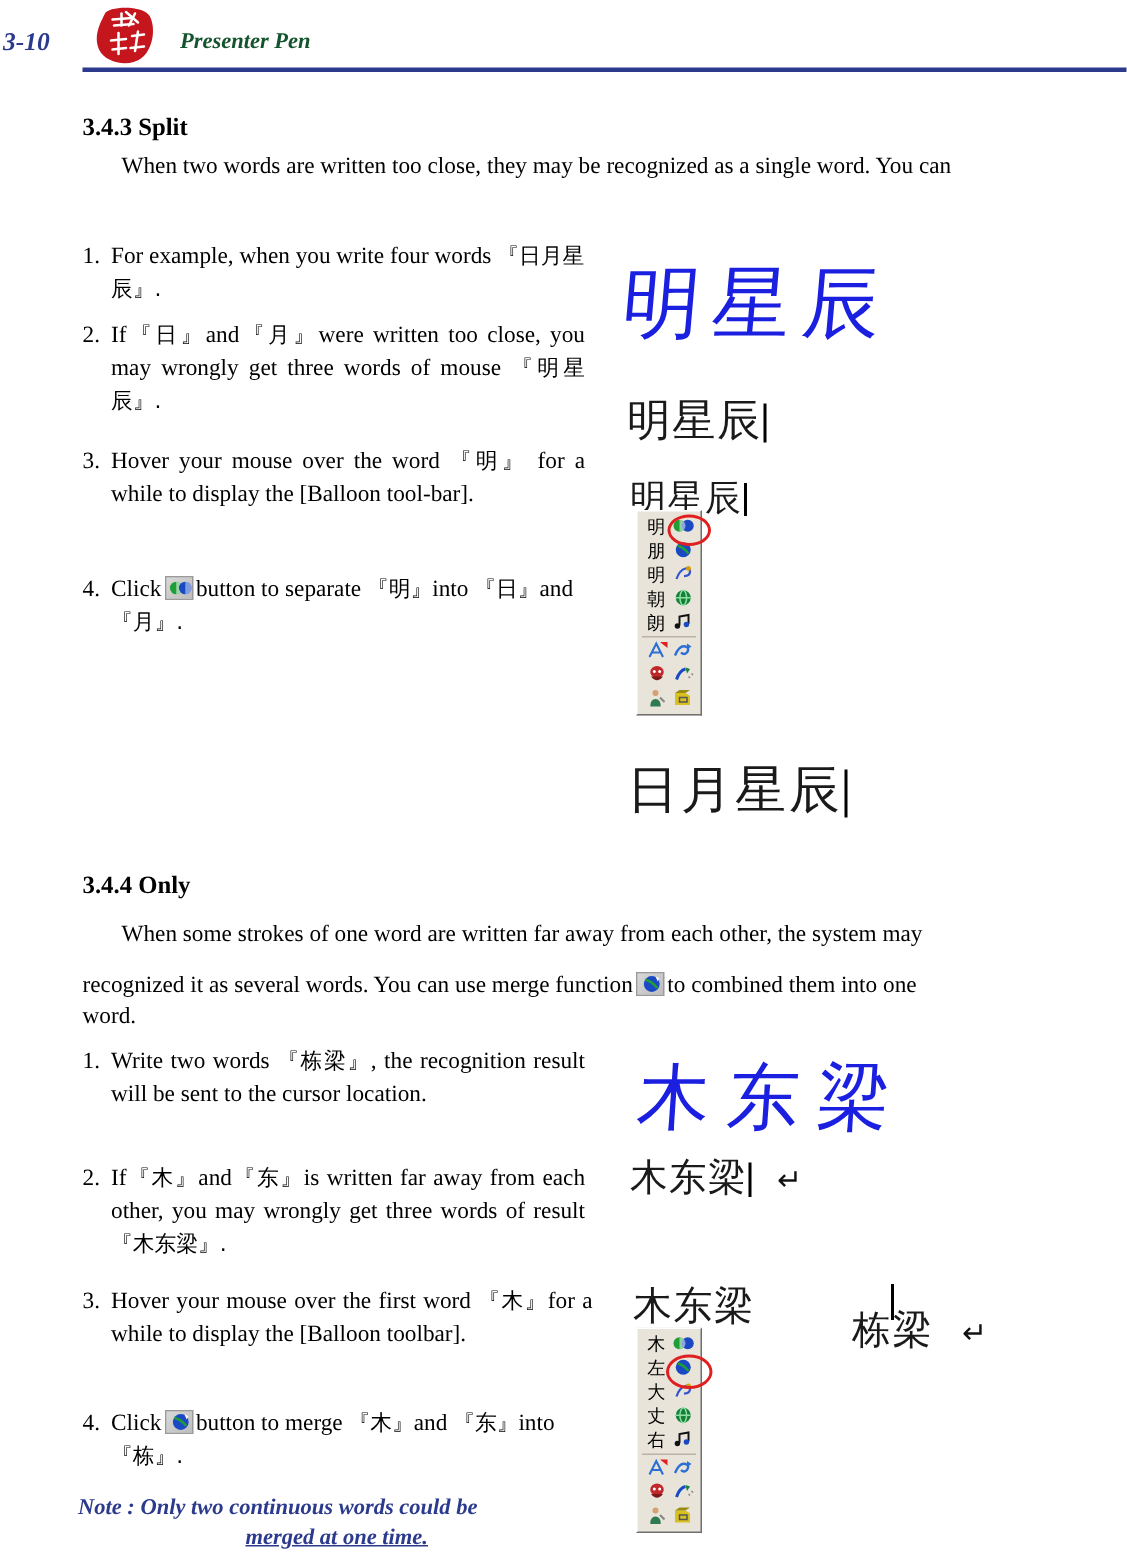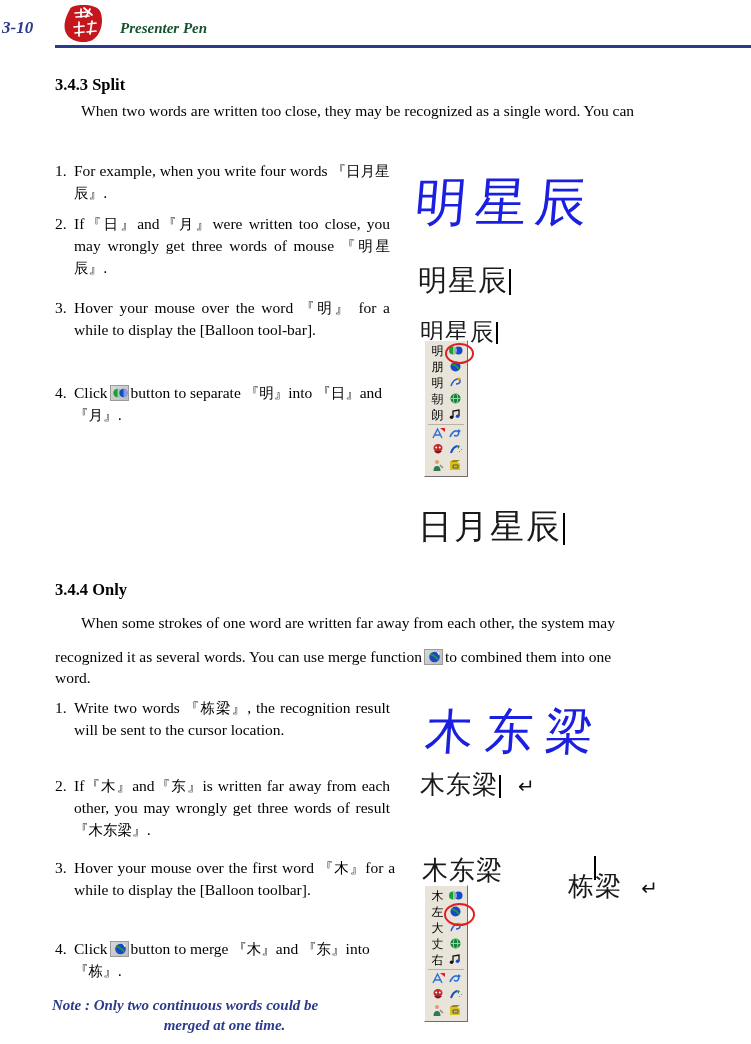--- a/index.html
+++ b/index.html
@@ -96,21 +96,21 @@
   }
 
   .note {
     position: absolute;
     font-size: 15px;
     line-height: 20px;
     font-weight: bold;
     font-style: italic;
     color: #2b3a8c;
   }
-  .note .l2 { display: block; text-align: center; }
+  .note .l2 { display: block; text-align: center; text-decoration: underline; }
 
   
   .inline-btn {
     display: inline-block;
     width: 19px; height: 16px;
     vertical-align: -3px;
     background: linear-gradient(135deg,#d8d8d8 0%,#bdbdbd 100%);
     border: 1px solid #9a9a9a;
     position: relative;
     box-sizing: border-box;

